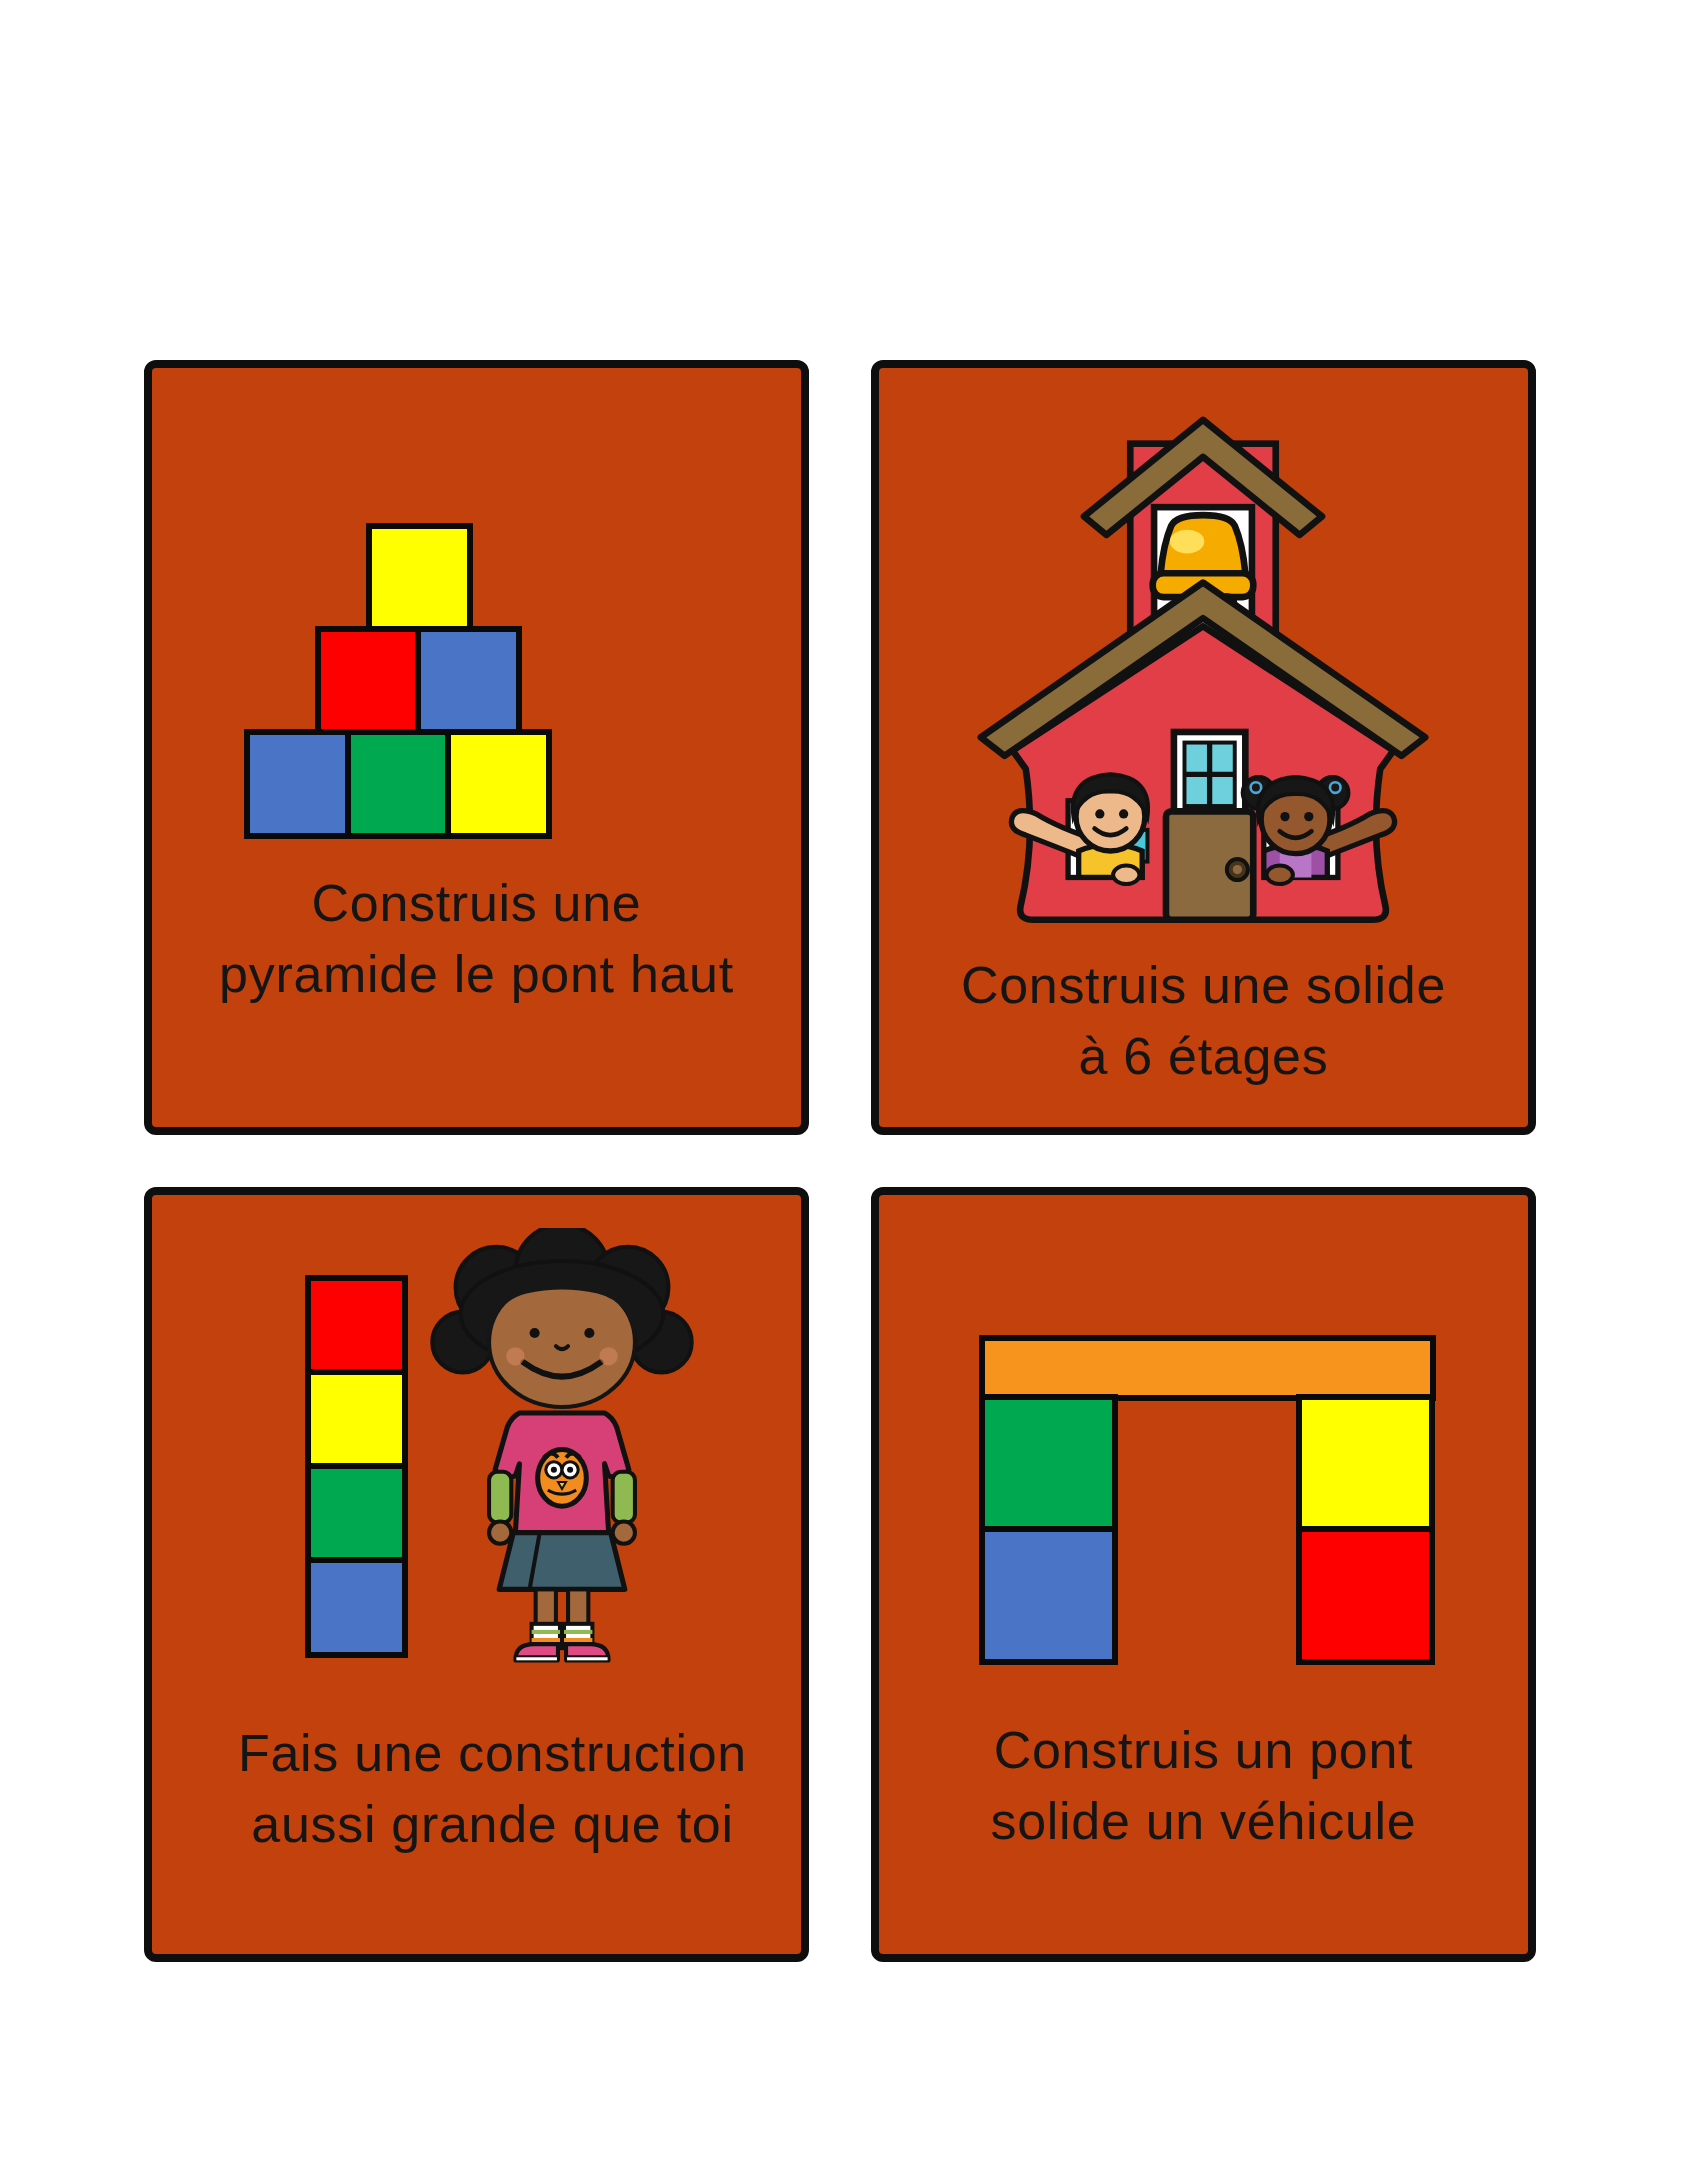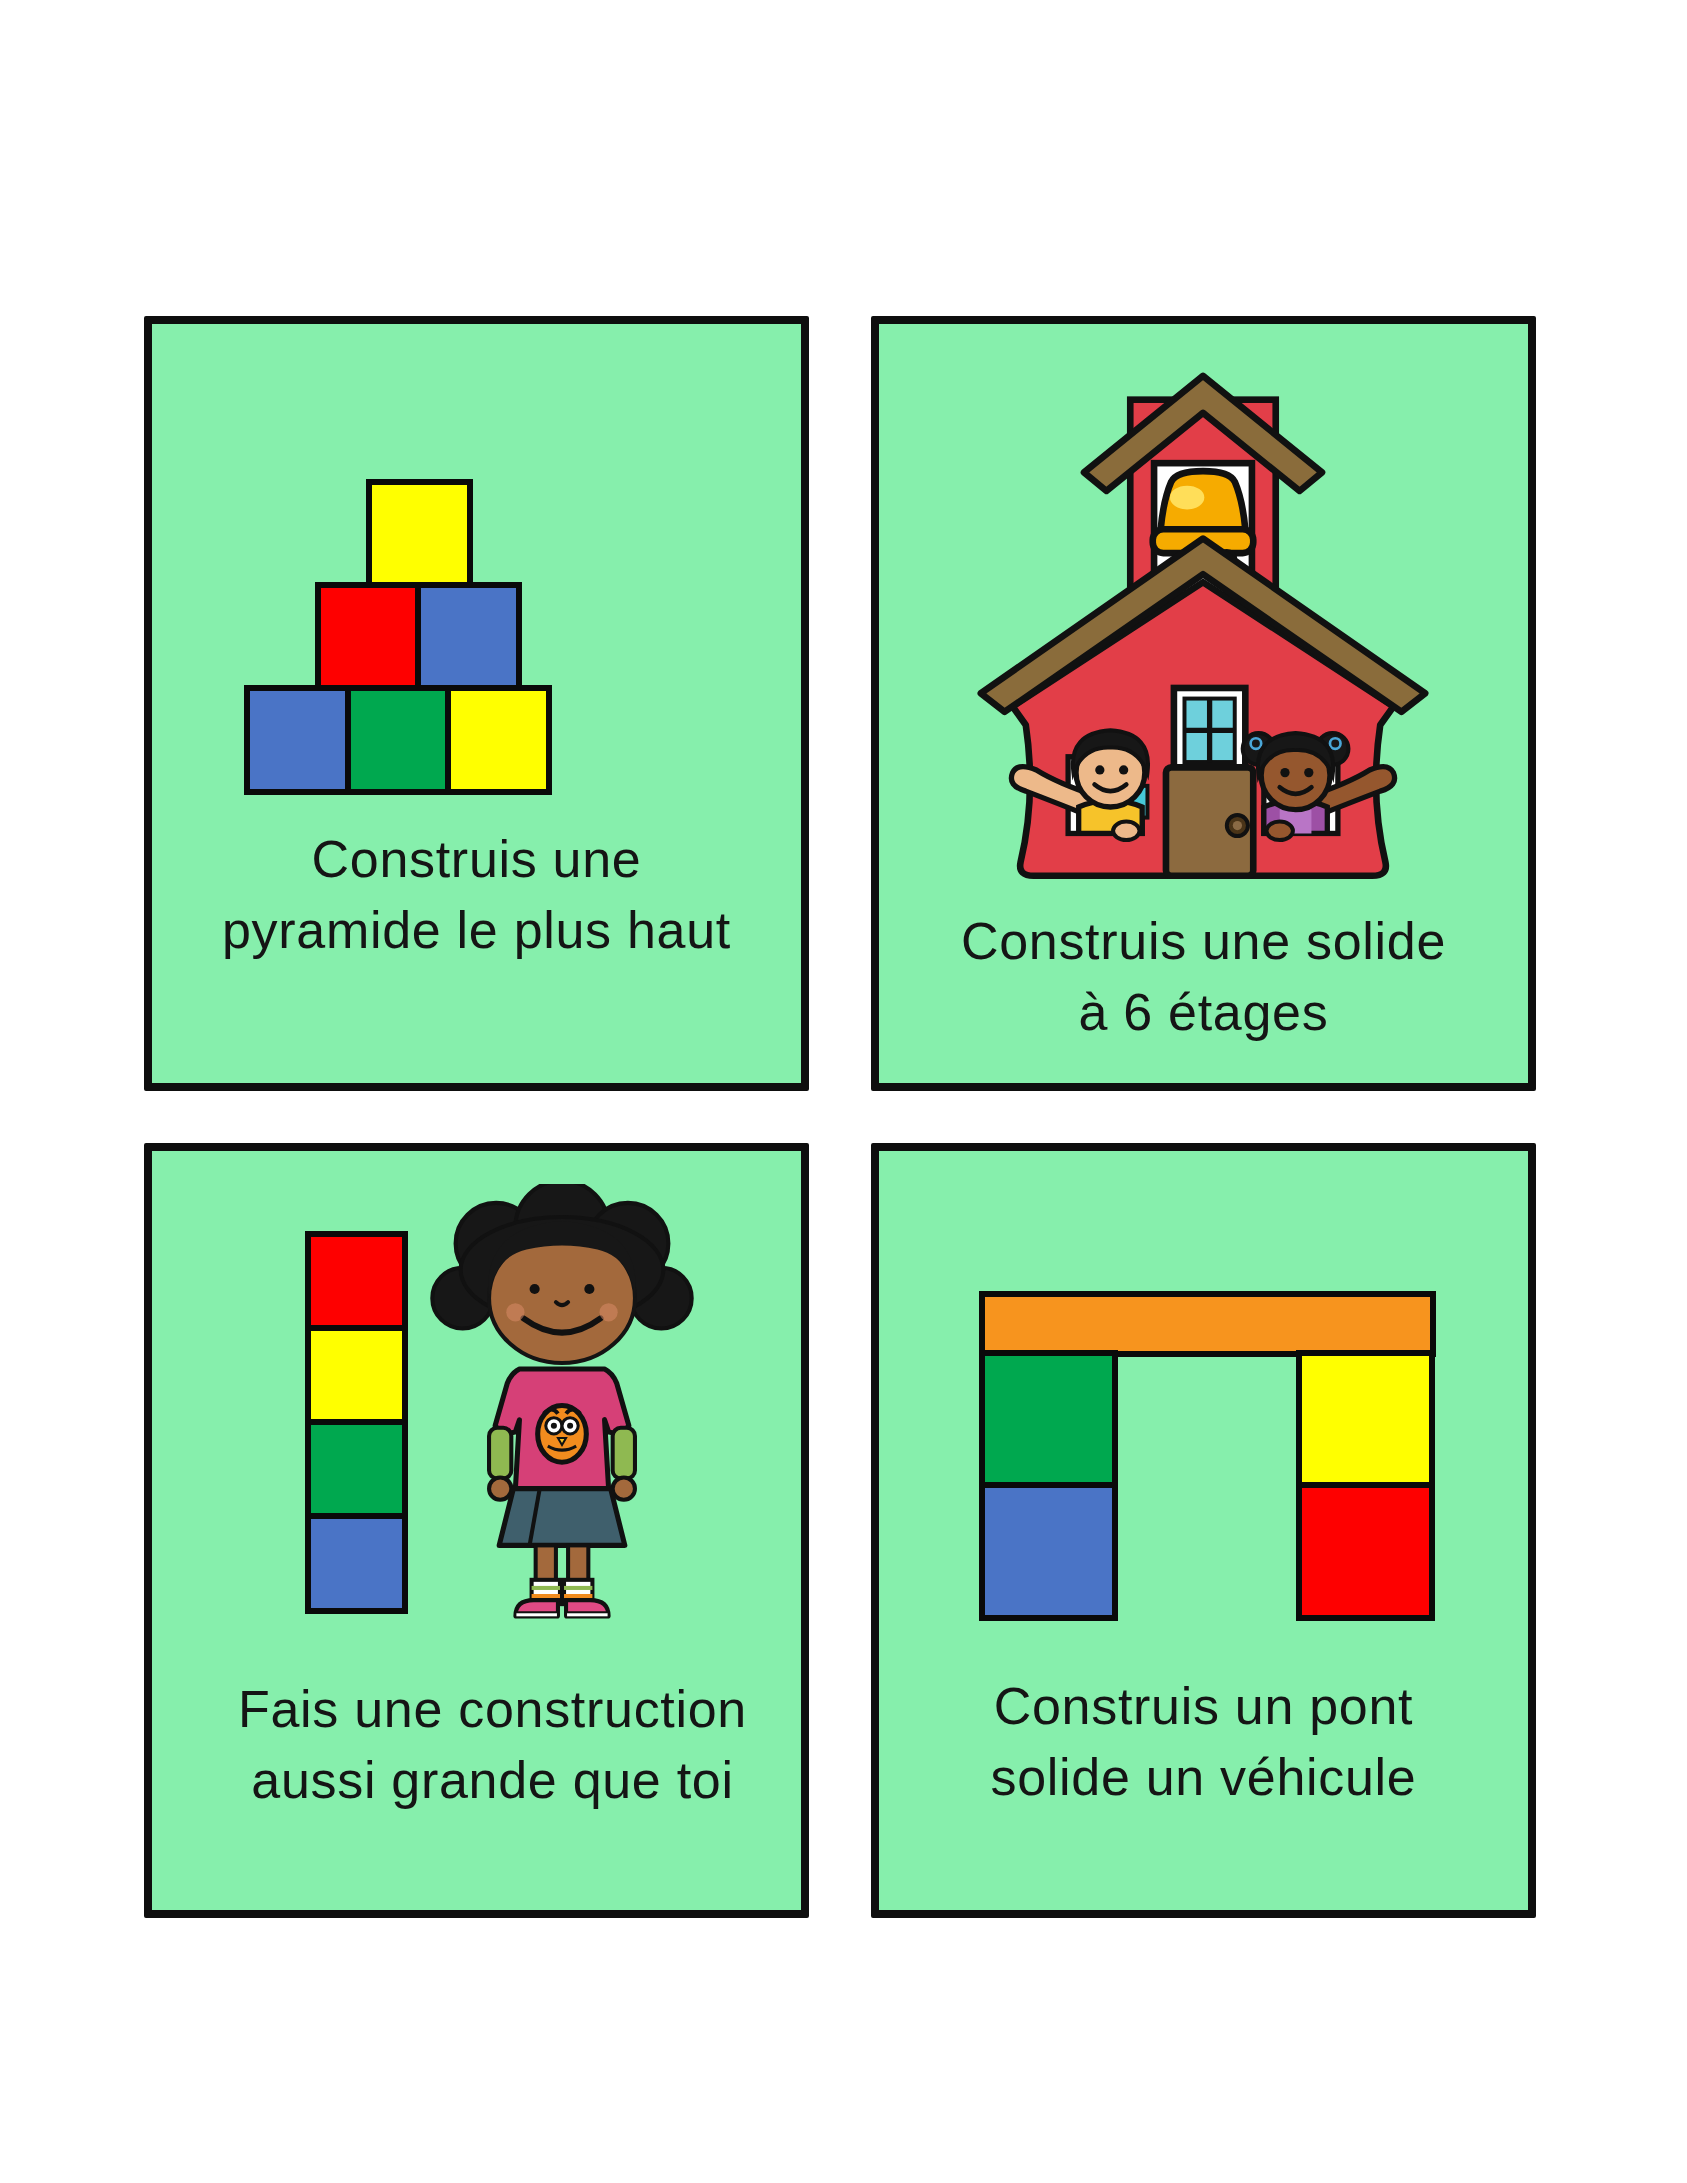--- a/index.html
+++ b/index.html
@@ -7,23 +7,24 @@
     position:relative;
     width:1687px;height:2183px;
     background:#ffffff;
     font-family:"Liberation Sans", sans-serif;
     overflow:hidden;
   }
   .card{
     position:absolute;
     width:665px;height:775px;
     border:8px solid var(--card-border,#0e0e0e);
-    border-radius:2px;
-    background:#86efac;
+    border-radius:12px;
+    background:#c2410c;
     box-sizing:border-box;
+    margin-top:44px;
   }
   .card-inner{position:relative;width:100%;height:100%;}
   .block{
     position:absolute;
     border:6.6px solid var(--block-outline,#0a0a0a);
     box-sizing:border-box;
     background:#cccccc;
   }
   .caption{
     position:absolute;left:0;right:0;
@@ -47,21 +48,21 @@
       <div>
         <div class="block" style="left: 214px; top: 155px; width: 107px; height: 110px; background-color: rgb(255, 255, 0);"></div>
         <div class="block" style="left: 163px; top: 258px; width: 107px; height: 110px; background-color: rgb(254, 0, 0);"></div>
         <div class="block" style="left: 263px; top: 258px; width: 107px; height: 110px; background-color: rgb(74, 116, 198);"></div>
         <div class="block" style="left: 92px; top: 361px; width: 107px; height: 110px; background-color: rgb(74, 116, 198);"></div>
         <div class="block" style="left: 193px; top: 361px; width: 107px; height: 110px; background-color: rgb(0, 168, 79);"></div>
         <div class="block" style="left: 293px; top: 361px; width: 107px; height: 110px; background-color: rgb(255, 255, 0);"></div>
       </div>
       <div class="caption" style="top:500px;">
         <span>Construis une</span>
-        <span>pyramide le plus haut</span>
+        <span>pyramide le pont haut</span>
       </div>
     </div>
   </div>
 
   <div class="card" style="left:871px;top:316px;">
     <div class="card-inner">
       <svg style="position:absolute;left:46px;top:36px;" width="556" height="529" viewBox="0 0 420 400">
 
         <rect x="155" y="30" width="110" height="150" style="fill:var(--house-red)" stroke="#111111" stroke-width="5"></rect>
 

